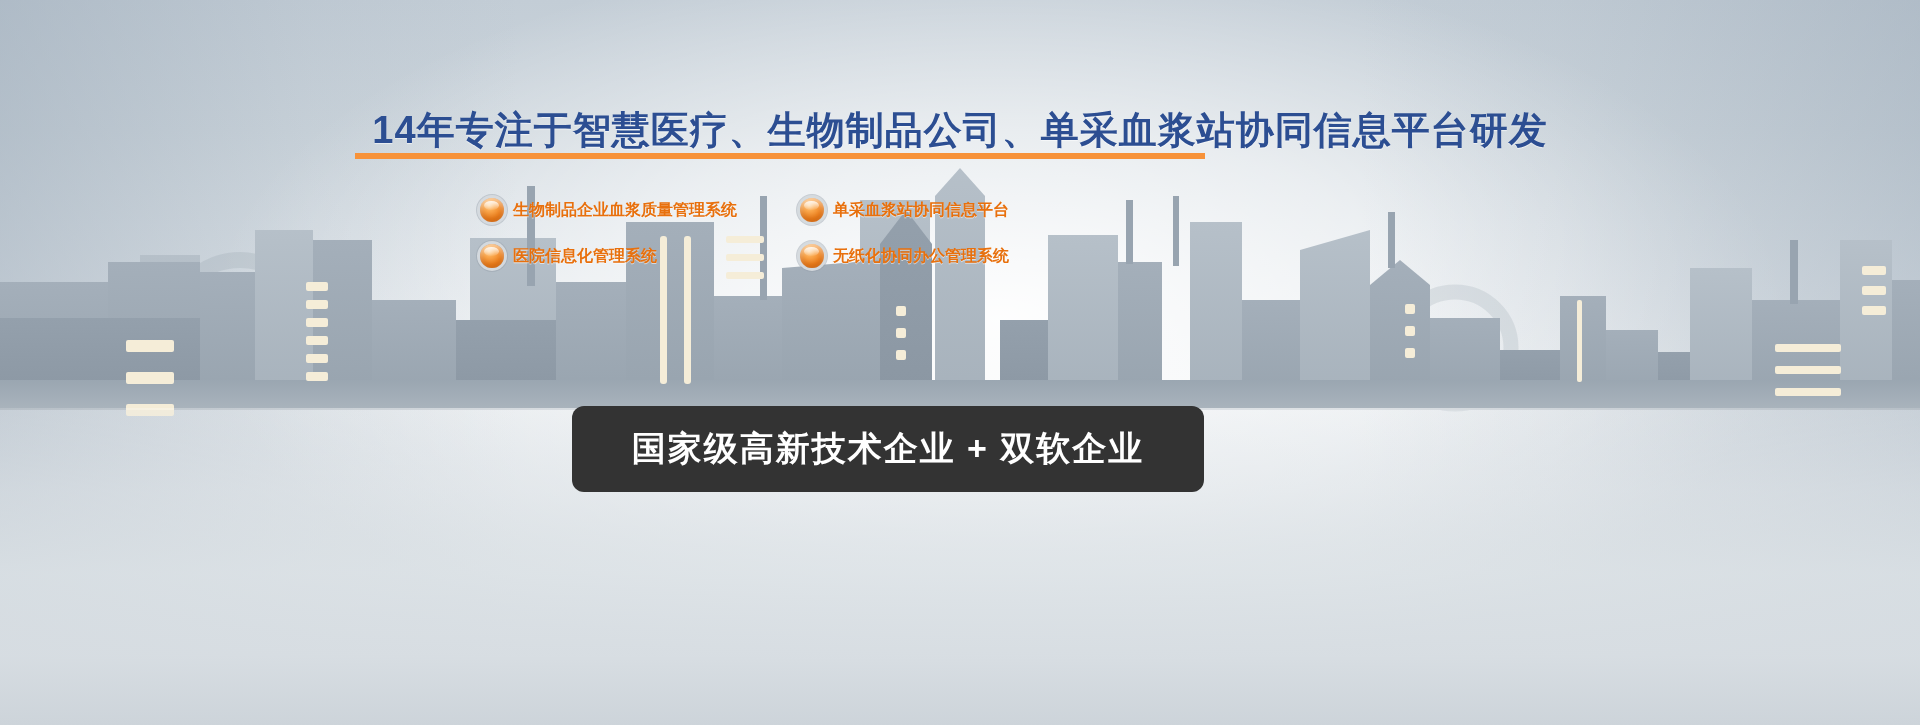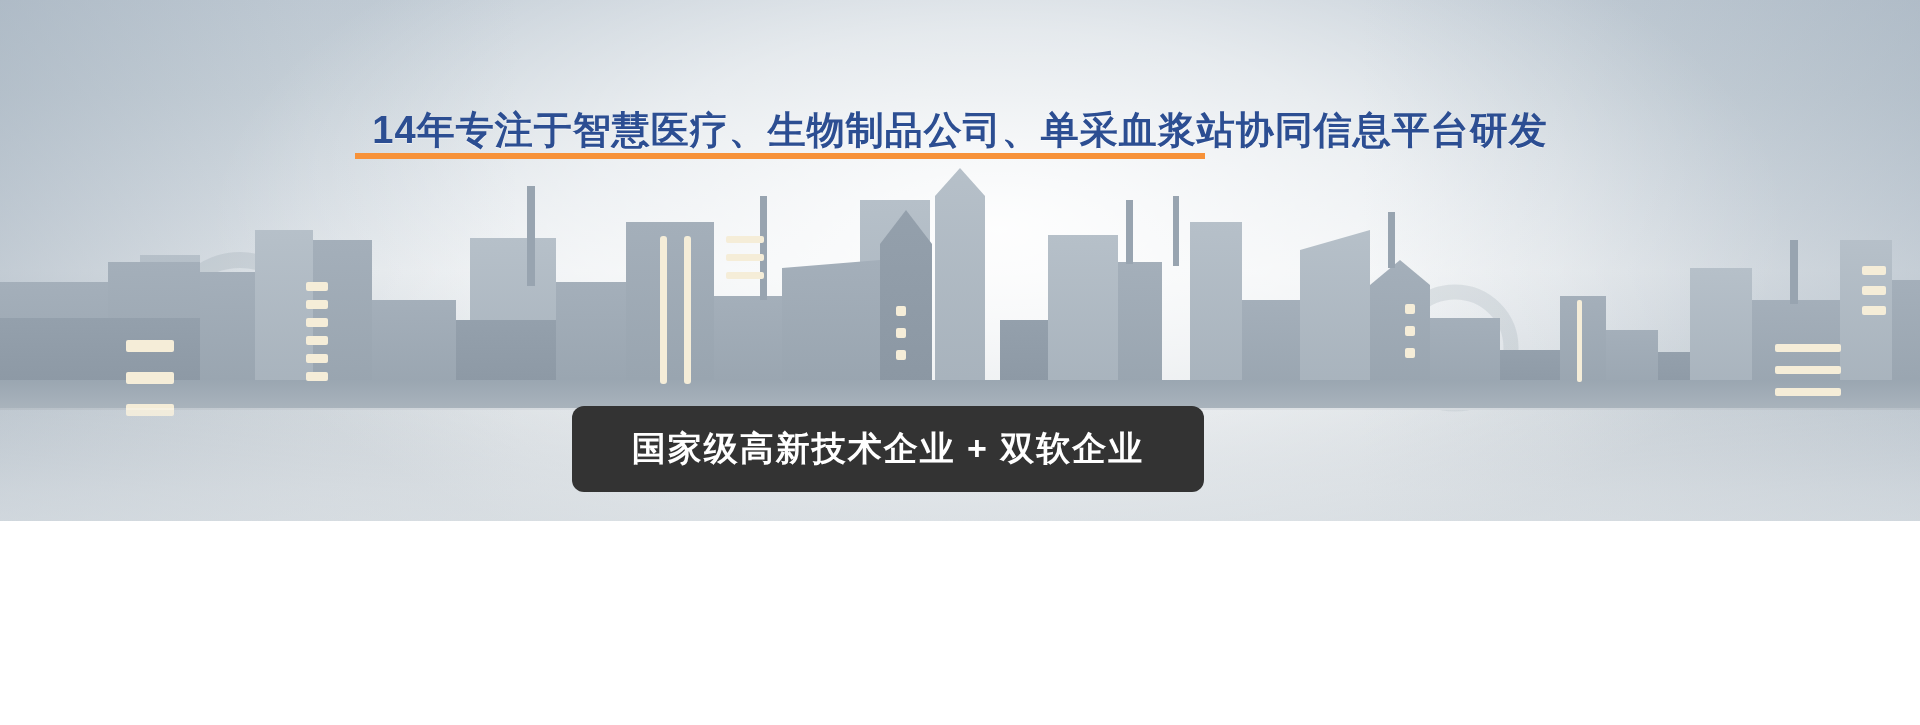--- a/index.html
+++ b/index.html
@@ -3,21 +3,21 @@
 <meta charset="utf-8">
 <style>
   html, body {
     margin: 0;
     padding: 0;
     background: #ffffff;
   }
   #banner {
     position: relative;
     width: 1920px;
-    height: 521px;
+    height: 725px;
     overflow: hidden;
     font-family: "Liberation Sans", "DejaVu Sans", sans-serif;
   }
 
   
   .sky {
     position: absolute;
     inset: 0;
     background:
       radial-gradient(ellipse 1100px 520px at 52% 44%, rgba(255,255,255,0.95) 0%, rgba(255,255,255,0.55) 38%, rgba(255,255,255,0) 72%),
@@ -324,19 +324,39 @@
     </svg>
 
     <div class="waterline"></div>
     <div class="water-fade"></div>
   </div>
 
   <div class="headline">14年专注于智慧医疗、生物制品公司、单采血浆站协同信息平台研发</div>
   <div class="underline"></div>
 
   <div class="features">
+    <div class="feature-row">
+      <div class="feature-item col-a">
+        <span class="bullet-icon"></span>
+        <span class="feature-label">生物制品企业血浆质量管理系统</span>
+      </div>
+      <div class="feature-item">
+        <span class="bullet-icon"></span>
+        <span class="feature-label">单采血浆站协同信息平台</span>
+      </div>
+    </div>
+    <div class="feature-row">
+      <div class="feature-item col-a">
+        <span class="bullet-icon"></span>
+        <span class="feature-label">医院信息化管理系统</span>
+      </div>
+      <div class="feature-item">
+        <span class="bullet-icon"></span>
+        <span class="feature-label">无纸化协同办公管理系统</span>
+      </div>
+    </div>
   </div>
 
   <div class="badge">
     <span class="badge-text">国家级高新技术企业 + 双软企业</span>
   </div>
 
 </div>
 
 </body></html>

